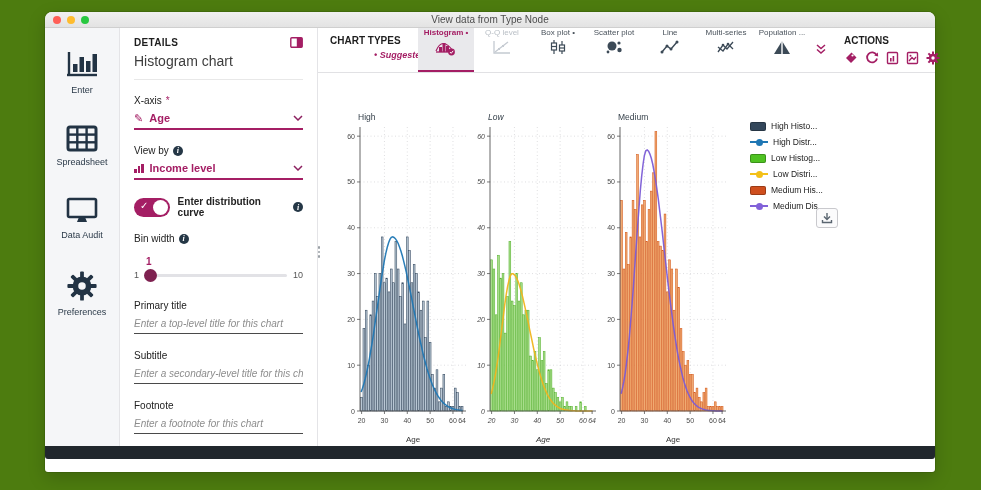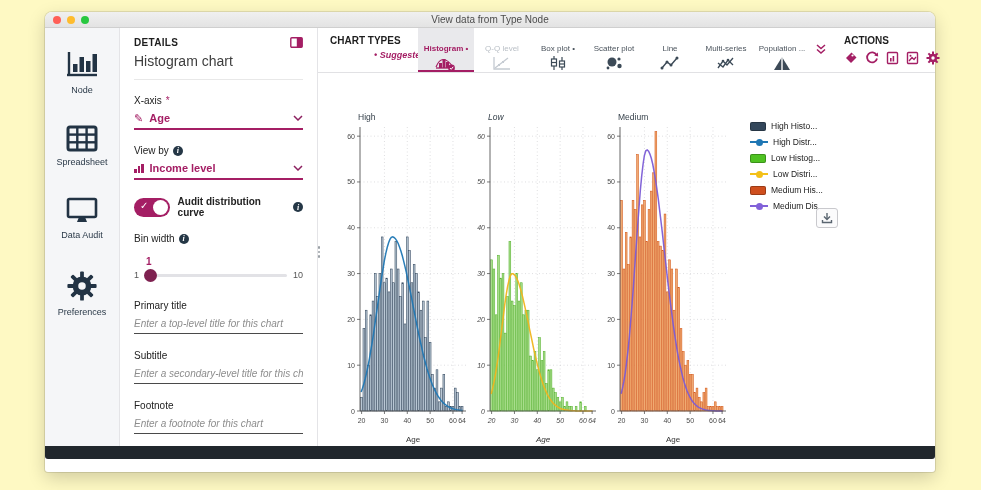--- a/index.html
+++ b/index.html
@@ -1,17 +1,17 @@
 <!DOCTYPE html>
 <html><head>
 <meta charset="utf-8">
 <style>
   * { margin:0; padding:0; box-sizing:border-box; }
   body { font-family:"Liberation Sans","DejaVu Sans",sans-serif; background:#fff; }
-  .canvas { position:relative; width:981px; height:490px; background:#fef9c3; overflow:hidden; }
+  .canvas { position:relative; width:981px; height:490px; background:#4d7c0f; overflow:hidden; }
 
   .window { position:absolute; left:45px; top:12px; width:890px; height:460px;
     background:#fff; border-radius:7px 7px 3px 3px;
     box-shadow:0 0 0 1px rgba(0,0,0,.10), 0 6px 18px rgba(0,0,0,.18); }
 
   
   .titlebar { height:16px; background:linear-gradient(#f0f0f0,#e3e3e3); border-bottom:1px solid #cfcfcf;
     border-radius:7px 7px 0 0; position:relative; display:flex; align-items:center; justify-content:center; }
   .traffic { position:absolute; left:8px; top:4px; display:flex; gap:6px; }
   .traffic span { width:8px; height:8px; border-radius:50%; display:block; }
@@ -64,21 +64,21 @@
   .grip { position:absolute; right:-3px; top:218px; display:flex; flex-direction:column; gap:2px; }
   .grip i { width:2.5px; height:2.5px; background:#9aa0a6; border-radius:50%; display:block; }
 
   
   .rightside { flex:1; display:flex; flex-direction:column; min-width:0; }
   .toolbar { height:45px; border-bottom:1px solid #e1e1e4; display:flex; align-items:stretch; }
   .ct-head { padding:7px 8px 0 12px; width:100px; }
   .ct-head .h { font-size:10px; font-weight:bold; color:#1e1e1e; }
   .ct-head .s { font-size:9px; font-weight:bold; font-style:italic; color:#a41e64; margin-top:4px; white-space:nowrap;margin-left:44px; }
   .tabs { display:flex; }
-  .tab { width:56px; display:flex; flex-direction:column; align-items:center; justify-content:flex-end; gap:2px; cursor:pointer; }
+  .tab { width:56px; display:flex; flex-direction:column; align-items:center; justify-content:flex-start; gap:2px; cursor:pointer; }
   .tab .tl { font-size:8px; color:#4a535c; white-space:nowrap; }
   .tab--active { background:#e9e9ec; box-shadow:inset 0 -2px 0 #a41e64; }
   .tab--active .tl { color:#a41e64; font-weight:bold; }
   .tab--disabled .tl { color:#b9bfc6; }
   .dbl-chevron { align-self:center; margin:0 5px; cursor:pointer; }
   .tb-divider { width:1px; background:#e1e1e4; margin:4px 0; }
   .actions { padding:7px 10px 0 12px; }
   .actions .h { font-size:10px; font-weight:bold; color:#1e1e1e; }
   .actions .row { display:flex; gap:7px; margin-top:5px; align-items:center; }
   .actions .row svg { cursor:pointer; }
@@ -117,21 +117,21 @@
       <div class="nav">
         <div class="nav-item">
           <svg width="36" height="30" viewBox="0 0 36 30">
             <line x1="5" y1="2" x2="5" y2="25" stroke="#223344" stroke-width="2.4"></line>
             <line x1="3" y1="25" x2="33" y2="25" stroke="#223344" stroke-width="2.4"></line>
             <rect x="9" y="14" width="4.5" height="8" fill="#223344"></rect>
             <rect x="15.5" y="7" width="4.5" height="15" fill="#223344"></rect>
             <rect x="22" y="11" width="4.5" height="11" fill="#223344"></rect>
             <rect x="28.5" y="4" width="4.5" height="18" fill="#223344"></rect>
           </svg>
-          <span class="lbl">Node</span>
+          <span class="lbl">Enter</span>
         </div>
         <div class="nav-item">
           <svg width="32" height="27" viewBox="0 0 32 27">
             <rect x="2" y="2" width="28" height="23" rx="2" fill="none" stroke="#223344" stroke-width="3"></rect>
             <line x1="11.3" y1="2" x2="11.3" y2="25" stroke="#223344" stroke-width="2.4"></line>
             <line x1="20.6" y1="2" x2="20.6" y2="25" stroke="#223344" stroke-width="2.4"></line>
             <line x1="2" y1="9.6" x2="30" y2="9.6" stroke="#223344" stroke-width="2.4"></line>
             <line x1="2" y1="17.3" x2="30" y2="17.3" stroke="#223344" stroke-width="2.4"></line>
           </svg>
           <span class="lbl">Spreadsheet</span>
@@ -199,21 +199,21 @@
             <polyline points="1,1 5,5 9,1" fill="none" stroke="#8d2160" stroke-width="1.5"></polyline>
           </svg>
         </div>
 
         <div class="toggle-row">
           <span class="toggle">
             <span class="chk">✓</span>
             <span class="knob"></span>
           </span>
           <span class="lbl">
-            <span>Audit distribution curve</span>
+            <span>Enter distribution curve</span>
               <span class="info-i"></span>
           </span>
         </div>
 
         <div class="fld-label">
           <span>Bin width</span>
             <span class="info-i"></span>
         </div>
         <div class="slider-wrap">
           <span class="slider-cur">1</span>

